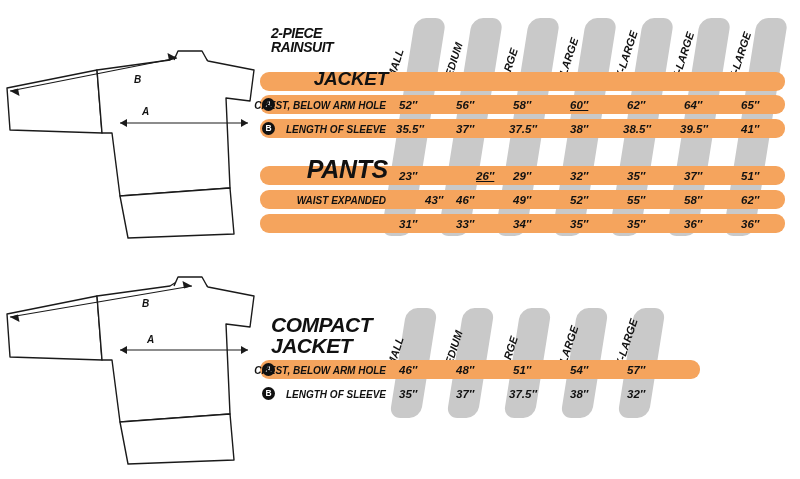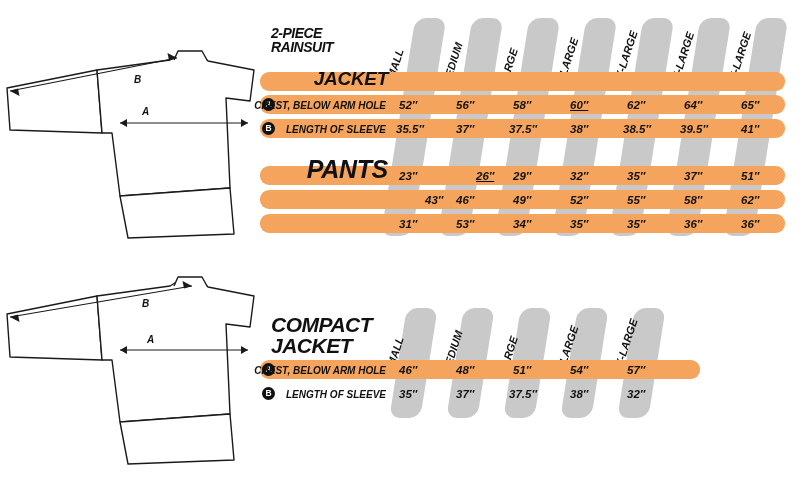--- a/index.html
+++ b/index.html
@@ -188,31 +188,32 @@
 
     <div class="cell" style="left:399px;top:170px;">23″</div>
     <div class="cell" style="left:476px;top:170px;text-decoration:underline;">26″</div>
     <div class="cell" style="left:513px;top:170px;">29″</div>
     <div class="cell" style="left:570px;top:170px;">32″</div>
     <div class="cell" style="left:627px;top:170px;">35″</div>
     <div class="cell" style="left:684px;top:170px;">37″</div>
     <div class="cell" style="left:741px;top:170px;">51″</div>
 
     <div class="bar" style="left:260px;top:190px;width:525px;height:19px;"></div>
+    <div class="row-label" style="left:186px;top:195px;width:200px;">WAIST EXPANDED</div>
     <div class="cell" style="left:399px;top:194px;margin-left:26px;">43″</div>
     <div class="cell" style="left:456px;top:194px;">46″</div>
     <div class="cell" style="left:513px;top:194px;">49″</div>
     <div class="cell" style="left:570px;top:194px;">52″</div>
     <div class="cell" style="left:627px;top:194px;">55″</div>
     <div class="cell" style="left:684px;top:194px;">58″</div>
     <div class="cell" style="left:741px;top:194px;">62″</div>
 
     <div class="bar" style="left:260px;top:214px;width:525px;height:19px;"></div>
     <div class="cell" style="left:399px;top:218px;">31″</div>
-    <div class="cell" style="left:456px;top:218px;">53″</div>
+    <div class="cell" style="left:456px;top:218px;">33″</div>
     <div class="cell" style="left:513px;top:218px;">34″</div>
     <div class="cell" style="left:570px;top:218px;">35″</div>
     <div class="cell" style="left:627px;top:218px;">35″</div>
     <div class="cell" style="left:684px;top:218px;">36″</div>
     <div class="cell" style="left:741px;top:218px;">36″</div>
   </div>
 
   <div class="chart" style="left:0;top:290px;width:800px;height:189px;">
 
     <div class="size-col" style="left:398px;top:18px;width:31px;height:110px;transform:skewX(-9deg);"></div>

